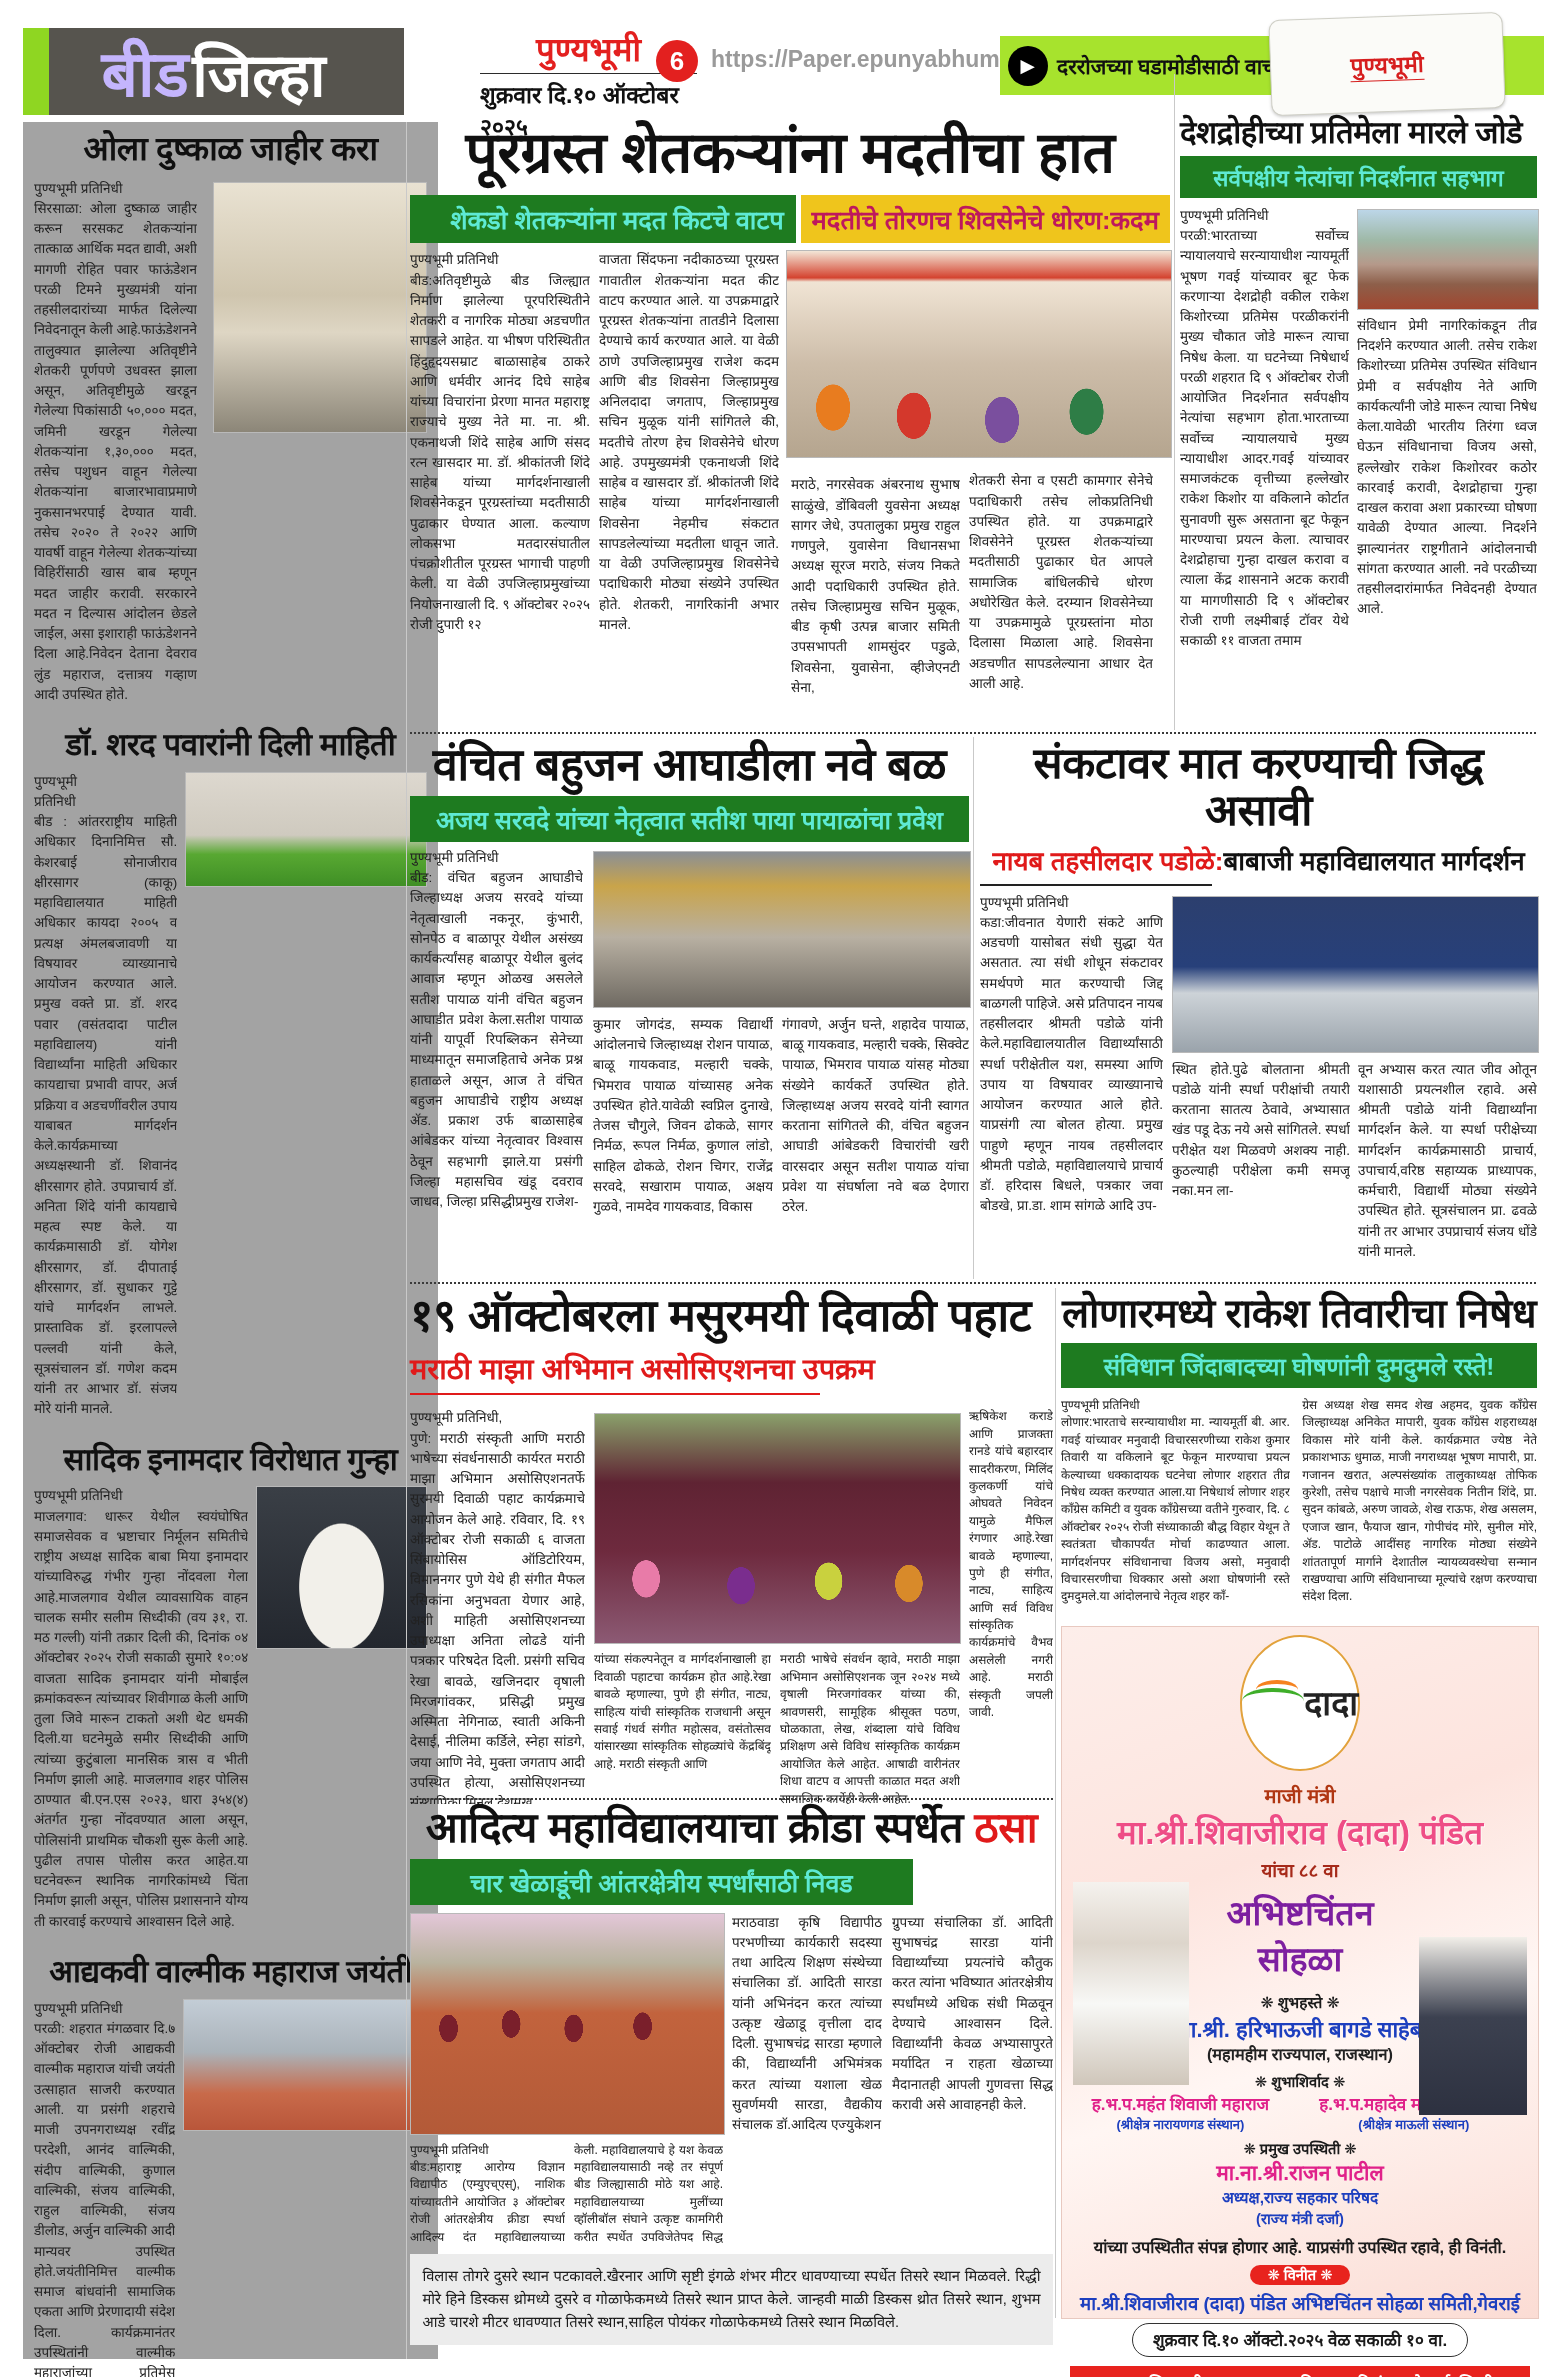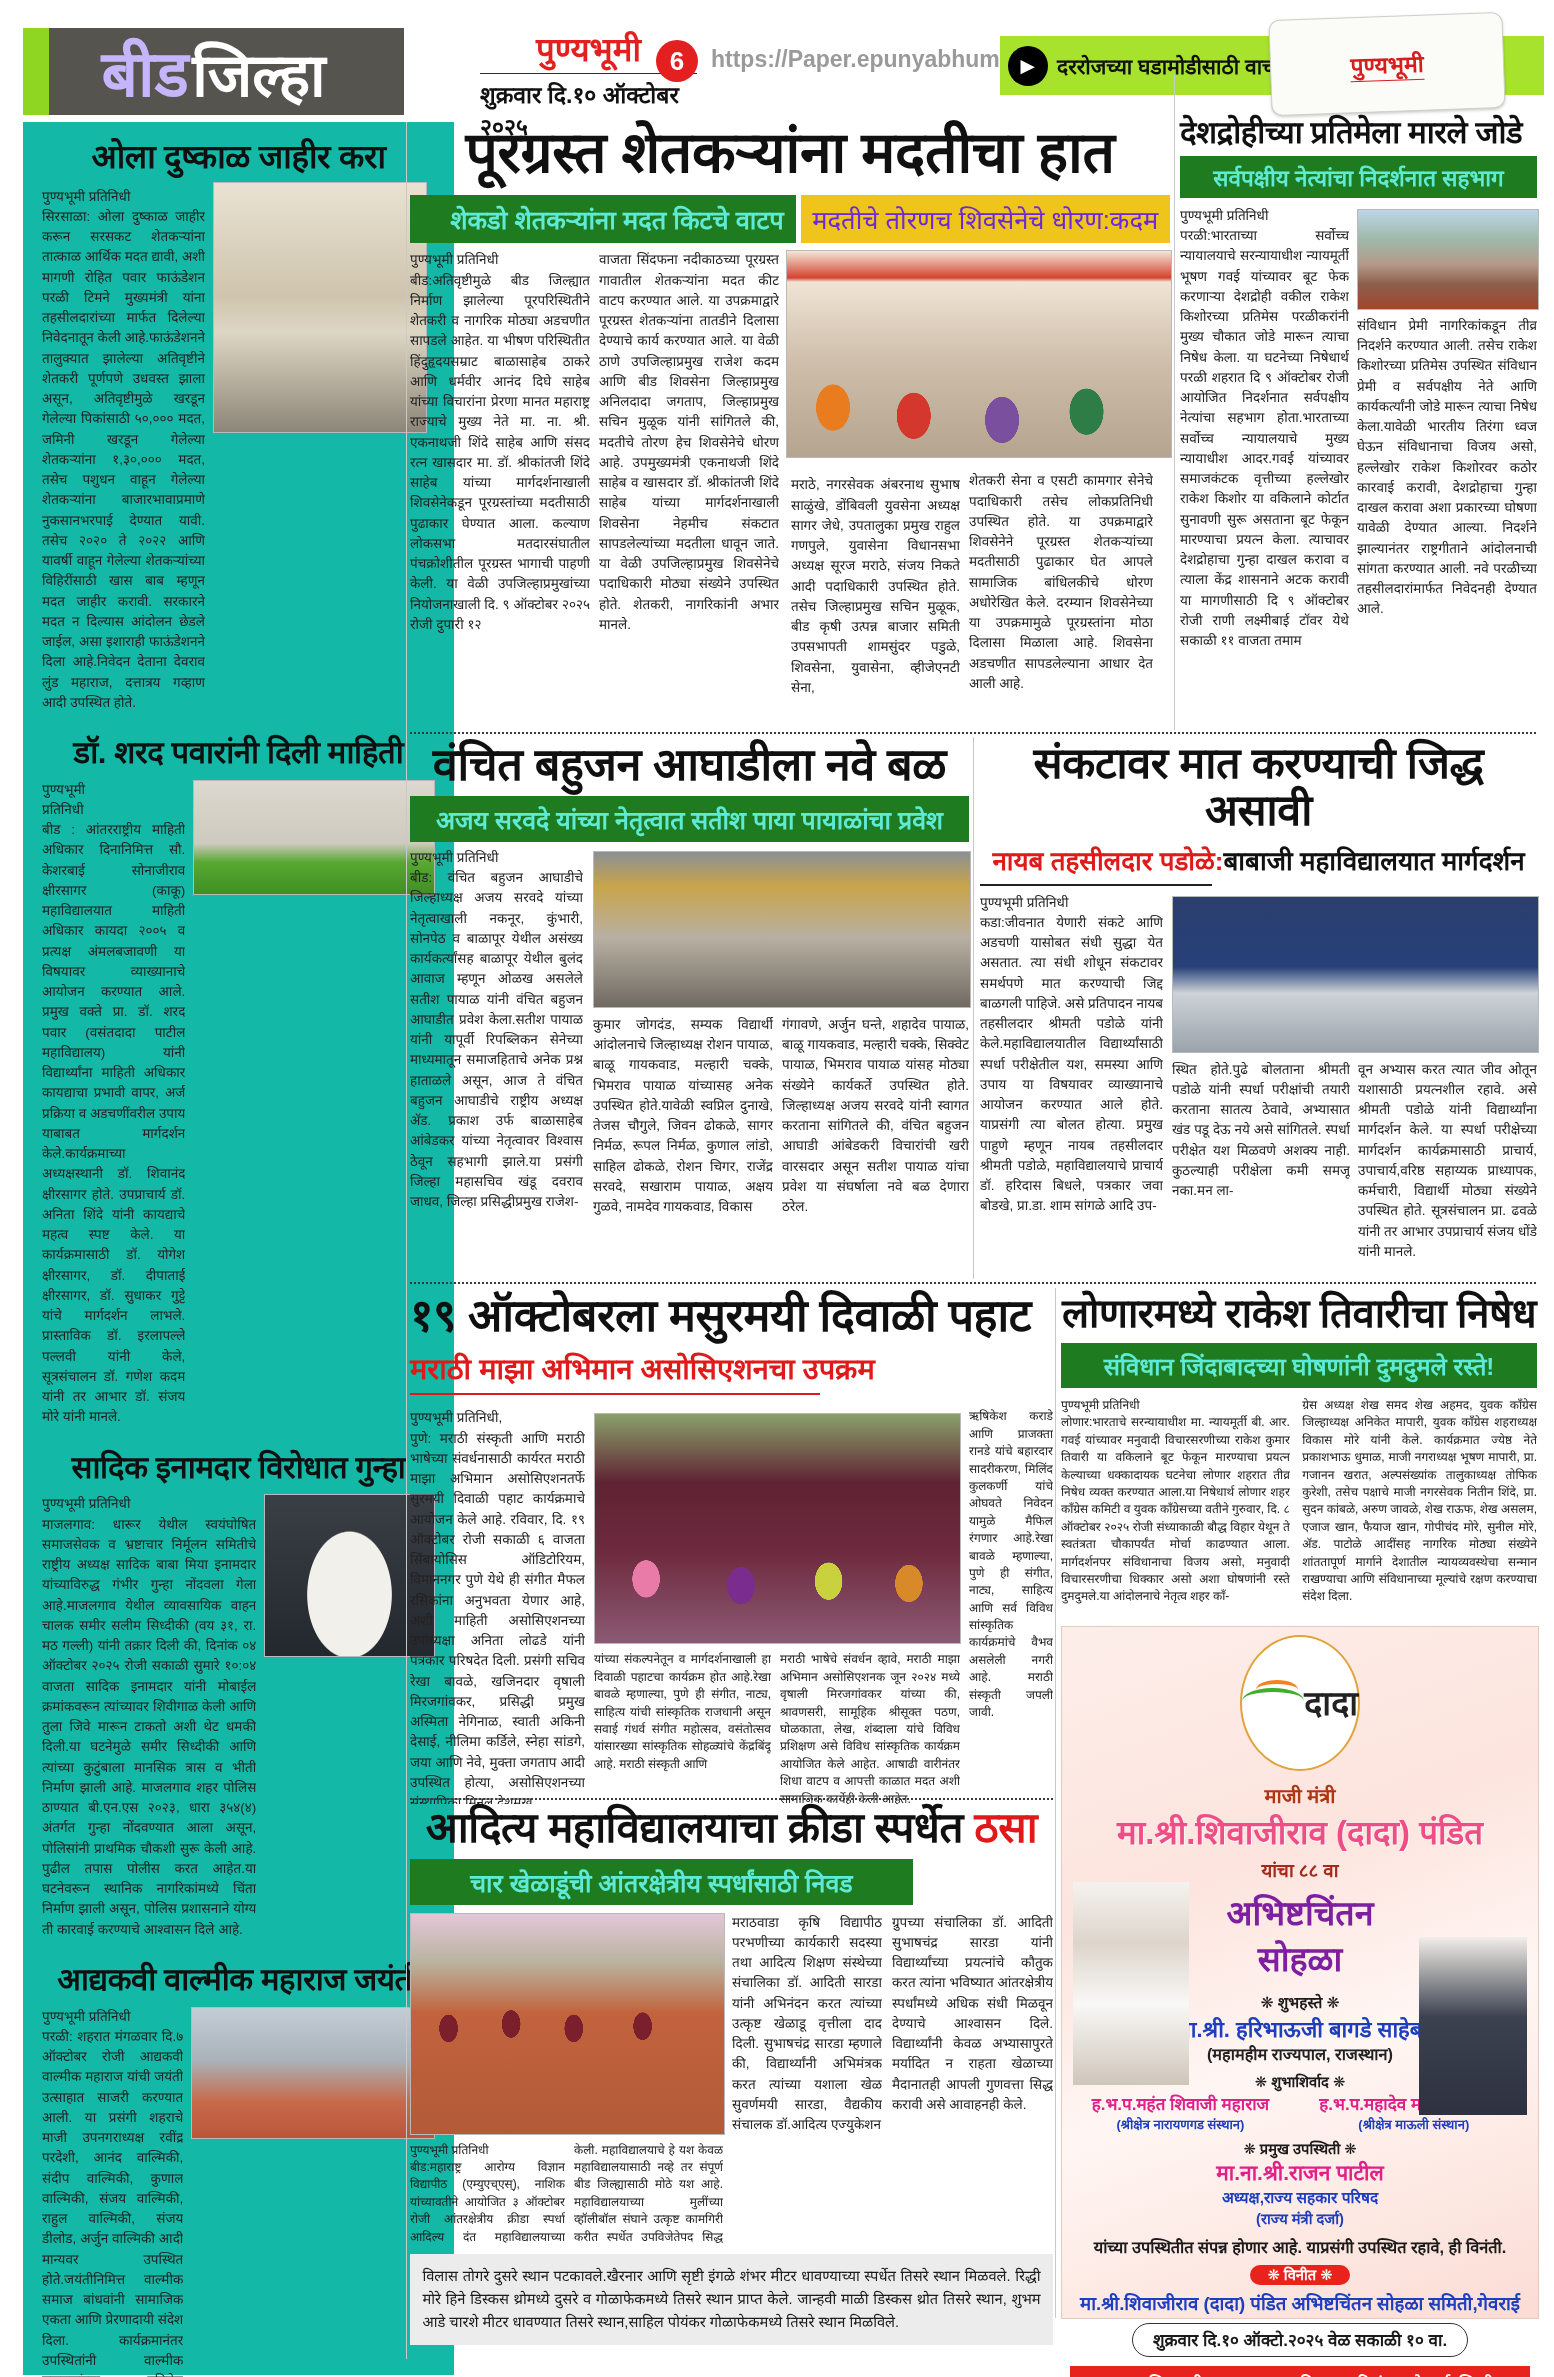--- a/index.html
+++ b/index.html
@@ -4,21 +4,21 @@
 <style>
   html,body{margin:0;padding:0;background:#d8d8d8;}
   .page{position:relative;width:1555px;height:2377px;background:#ffffff;margin:0 auto;
         font-family:"Liberation Sans","DejaVu Sans",sans-serif;color:#1b1b1b;overflow:hidden;}
   .abs{position:absolute;}
   .hl{font-weight:800;color:#101010;line-height:1.1;letter-spacing:-0.4px;}
   .center{text-align:center;}
   .col{font-size:13.5px;line-height:1.5;text-align:justify;color:#222;white-space:pre-line;overflow:hidden;}
   .col-sm{font-size:12px;line-height:1.45;}
   .greenbar{background:#1e7b20;color:#5eead4;font-weight:800;display:flex;align-items:center;justify-content:center;}
-  .yellowbar{background:#efc51c;color:#6d28d9;font-weight:400;display:flex;align-items:center;justify-content:center;}
+  .yellowbar{background:#efc51c;color:#be185d;font-weight:700;display:flex;align-items:center;justify-content:center;}
   .dotted{border-top:2.3px dotted #3a3a3a;height:0;}
   .vrule{width:0.8px;background:#c9c9c9;}
   .ph{border:0.8px solid #b9b9b9;}
   
   .nameplate{background:#56544e;display:flex;align-items:center;justify-content:center;}
   .nameplate .stripe{position:absolute;left:0;top:0;bottom:0;width:26px;background:#8fd622;}
   .beed{color:#c4b5fd;font-size:64px;font-weight:800;}
   .jilha{color:#ffffff;font-size:60px;font-weight:800;}
   .masthead{color:#e3201f;font-size:33px;font-weight:800;text-align:center;}
   .dateline{font-size:23px;font-weight:700;color:#111;}
@@ -67,21 +67,21 @@
   <div class="abs promobar" style="left:1000px;top:36px;width:536px;height:59px;">
     <div class="playcirc">
         <span>▶</span>
       </div>
     <div class="promotext">दररोजच्या घडामोडीसाठी वाचत रहा…</div>
   </div>
   <div class="abs paper-roll" style="left:1270px;top:15.5px;width:232px;height:94px;transform:rotate(-2deg);">
     <span class="nm">पुण्यभूमी</span>
   </div>
 
-  <div class="abs" style="left:23px;top:122px;width:415px;height:2237px;background:#14b8a6;padding:8px;">
+  <div class="abs" style="left:23px;top:122px;width:415px;height:2237px;background:#a3a3a3;padding:0;">
 
     <div style="padding:6.2px 11px 14px 11px;">
       <div class="hl center" style="font-size:33px;margin:3.1px 0 11px 0;">ओला दुष्काळ जाहीर करा</div>
       <div>
         <div class="ph abs" style="left:190px;top:60px;width:212px;height:249px;background:linear-gradient(180deg,#e9e2d2 0,#cfc5ae 45%,#ded6c4 60%,#8c8678 100%);"></div>
         <div class="col" style="width:163px;min-height:255px;">पुण्यभूमी प्रतिनिधी
 सिरसाळा: ओला दुष्काळ जाहीर करून सरसकट शेतकऱ्यांना तात्काळ आर्थिक मदत द्यावी, अशी मागणी रोहित पवार फाऊंडेशन परळी टिमने मुख्यमंत्री यांना तहसीलदारांच्या मार्फत दिलेल्या निवेदनातून केली आहे.फाऊंडेशनने तालुक्यात झालेल्या अतिवृष्टीने शेतकरी पूर्णपणे उधवस्त झाला असून, अतिवृष्टीमुळे खरडून गेलेल्या पिकांसाठी ५०,००० मदत, जमिनी खरडून गेलेल्या शेतकऱ्यांना १,३०,००० मदत, तसेच पशुधन वाहून गेलेल्या शेतकऱ्यांना बाजारभावाप्रमाणे नुकसानभरपाई देण्यात यावी. तसेच २०२० ते २०२२ आणि यावर्षी वाहून गेलेल्या शेतकऱ्यांच्या विहिरींसाठी खास बाब म्हणून मदत जाहीर करावी. सरकारने मदत न दिल्यास आंदोलन छेडले जाईल, असा इशाराही फाऊंडेशनने दिला आहे.निवेदन देताना देवराव लुंड महाराज, दत्तात्रय गव्हाण आदी उपस्थित होते.</div>
       </div>
     </div>
 

